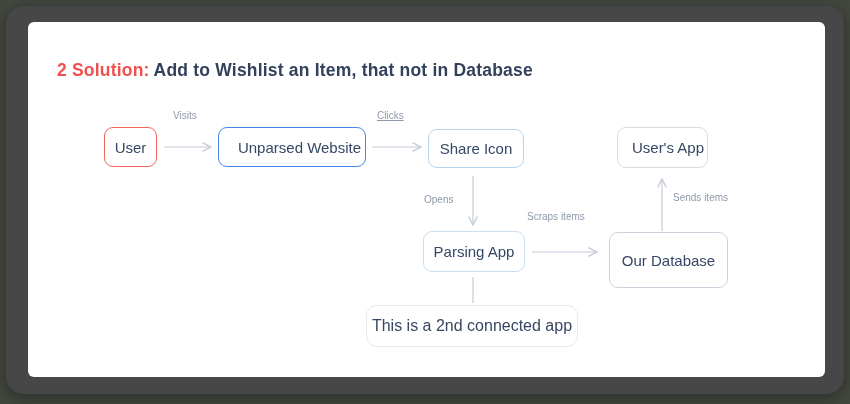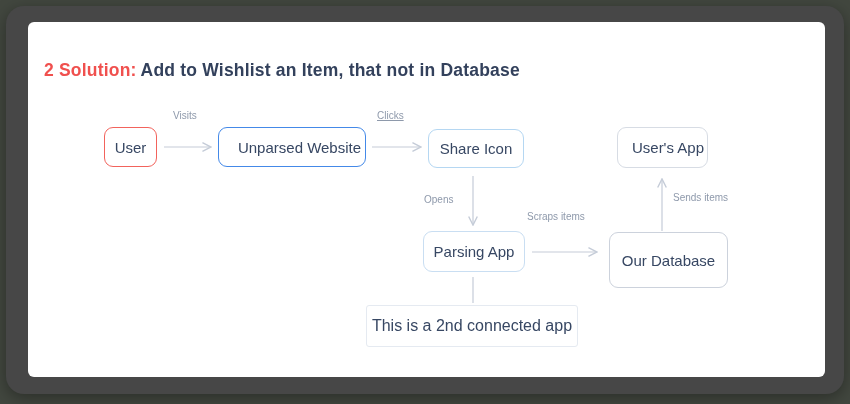--- a/index.html
+++ b/index.html
@@ -13,33 +13,33 @@
   .frame {
     position:absolute; left:6px; top:6px; width:838px; height:388px;
     background:#474747; border-radius:18px;
     box-shadow:0 4px 16px rgba(0,0,0,0.35);
   }
   .card {
     position:absolute; left:28px; top:22px; width:797px; height:355px;
     background:#ffffff; border-radius:6px;
   }
   .title {
-    position:absolute; left:44px; top:60px;
+    position:absolute; left:57px; top:60px;
     font-size:17.5px; font-weight:700; letter-spacing:0.2px;
     white-space:nowrap;
   }
   .title .rest { margin-left:4px; }
   .edges { position:absolute; left:0; top:0; pointer-events:none; }
   .node {
     position:absolute; background:#ffffff;
     border:1.3px solid #ccd2dc; border-radius:9px;
     display:flex; align-items:center; justify-content:center;
     font-size:15px; color:#374763; white-space:nowrap;
   }
-  .node.note { border-radius:3px; font-size:16px; }
+  .node.note { border-radius:11px; font-size:16px; }
   .edge-label {
     position:absolute; font-size:10px; color:#8e99ab; white-space:nowrap;
   }
 </style>
 </head>
 <body>
 
 <div class="frame"></div>
 <div class="card"></div>
 

